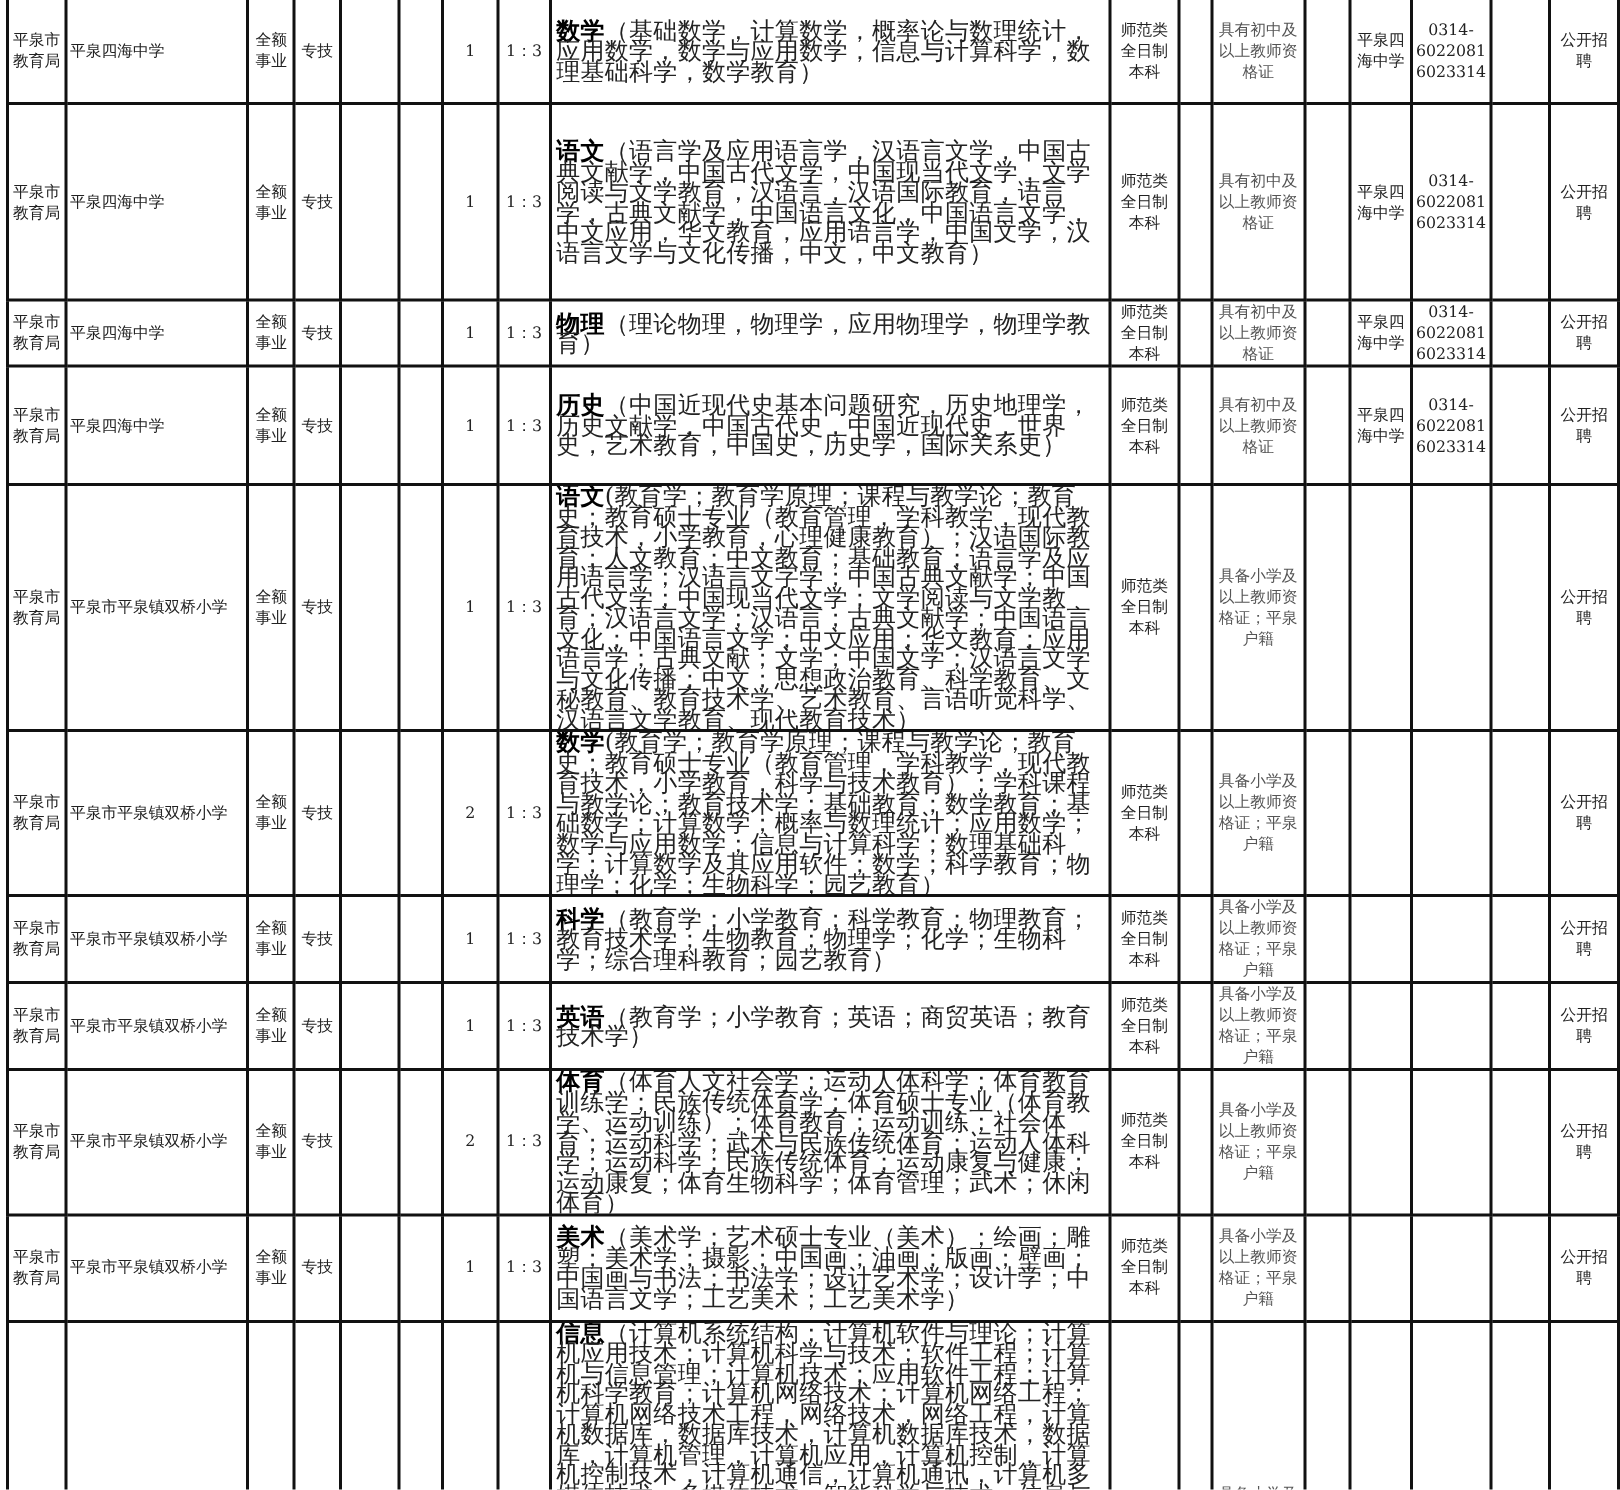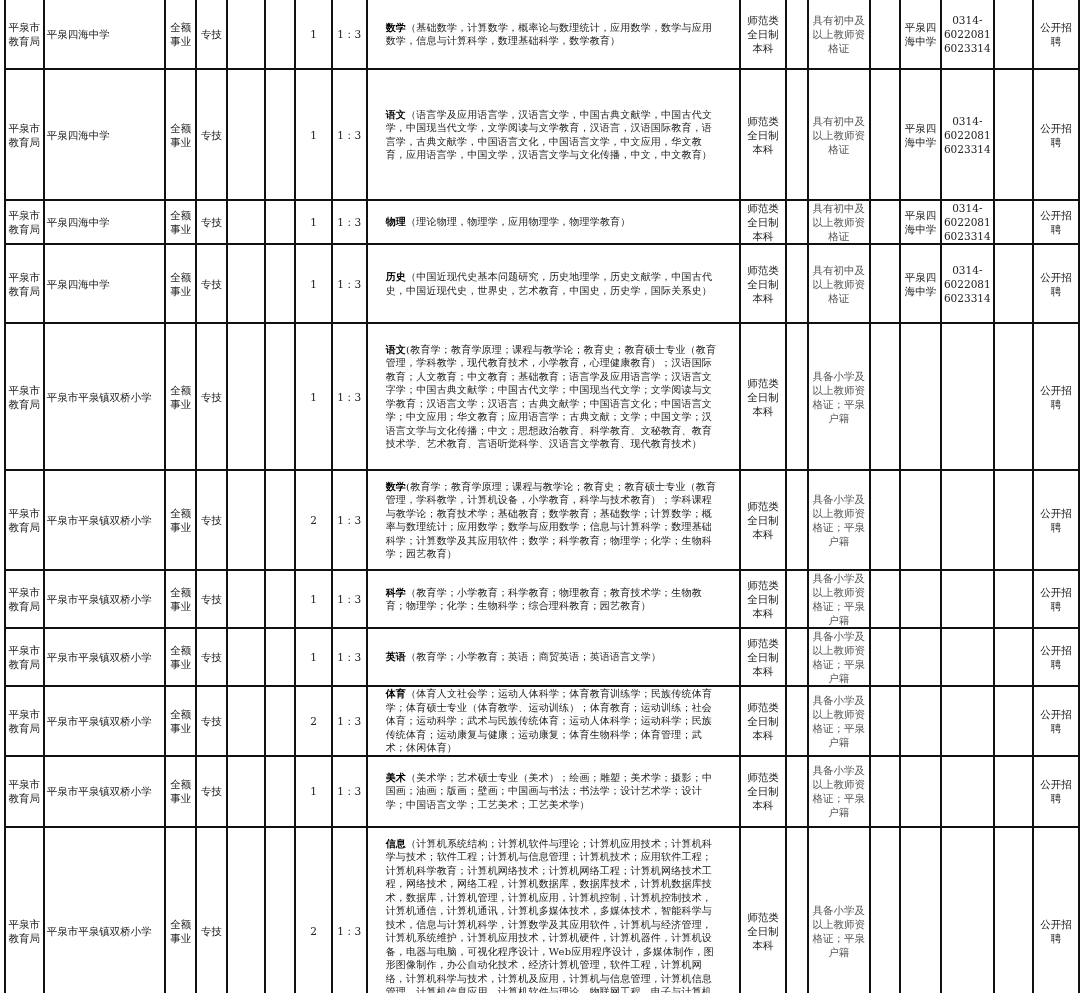--- a/index.html
+++ b/index.html
@@ -2,21 +2,21 @@
 <html><head>
 <meta charset="utf-8">
 <style>
   html, body { margin:0; padding:0; background:#ffffff; }
   body { width:1080px; height:993px; overflow:hidden; position:relative;
          font-family:"DejaVu Serif","Liberation Serif",serif; color:#222; }
   table { position:absolute; left:4px; top:-2px; border-collapse:collapse; table-layout:fixed; }
   td { border:2px solid #111; padding:0 2px; font-size:10.5px; line-height:14px;
        text-align:center; vertical-align:middle; overflow:hidden; }
   td.left { text-align:left; }
-  td.major { text-align:left; padding:0 18px; font-size:10px; line-height:13.5px; letter-spacing:0.2px; }
+  td.major { text-align:left; padding:0 3px; font-size:16px; line-height:13.5px; letter-spacing:0.2px; }
   td.major b { font-family:"DejaVu Sans","Liberation Sans",sans-serif; font-weight:bold; color:#000; }
   td.gray { color:#555; }
 </style>
 </head>
 <body>
 
 <table>
   <colgroup>
     <col style="width:39px">
       <col style="width:123px">
@@ -134,21 +134,21 @@
   </tr>
       <tr style="height: 100px;">
     <td>平泉市教育局</td>
     <td class="left">平泉市平泉镇双桥小学</td>
     <td>全额事业</td>
     <td>专技</td>
     <td></td>
     <td></td>
     <td>2</td>
     <td>1：3</td>
-    <td class="major"><b>数学</b><span>(教育学；教育学原理；课程与教学论；教育史；教育硕士专业（教育管理，学科教学，计算机设备，小学教育，科学与技术教育）；学科课程与教学论；教育技术学；基础教育；数学教育；基础数学；计算数学；概率与数理统计；应用数学；数学与应用数学；信息与计算科学；数理基础科学；计算数学及其应用软件；数学；科学教育；物理学；化学；生物科学；园艺教育）</span></td>
+    <td class="major"><b>数学</b><span>(教育学；教育学原理；课程与教学论；教育史；教育硕士专业（教育管理，学科教学，现代教育技术，小学教育，科学与技术教育）；学科课程与教学论；教育技术学；基础教育；数学教育；基础数学；计算数学；概率与数理统计；应用数学；数学与应用数学；信息与计算科学；数理基础科学；计算数学及其应用软件；数学；科学教育；物理学；化学；生物科学；园艺教育）</span></td>
     <td>师范类全日制本科</td>
     <td></td>
     <td class="gray">具备小学及以上教师资格证；平泉户籍</td>
     <td></td>
     <td></td>
     <td></td>
     <td></td>
     <td>公开招聘</td>
   </tr>
       <tr style="height: 40px;">
@@ -172,21 +172,21 @@
   </tr>
       <tr style="height: 40px;">
     <td>平泉市教育局</td>
     <td class="left">平泉市平泉镇双桥小学</td>
     <td>全额事业</td>
     <td>专技</td>
     <td></td>
     <td></td>
     <td>1</td>
     <td>1：3</td>
-    <td class="major"><b>英语</b><span>（教育学；小学教育；英语；商贸英语；英语语言文学）</span></td>
+    <td class="major"><b>英语</b><span>（教育学；小学教育；英语；商贸英语；教育技术学）</span></td>
     <td>师范类全日制本科</td>
     <td></td>
     <td class="gray">具备小学及以上教师资格证；平泉户籍</td>
     <td></td>
     <td></td>
     <td></td>
     <td></td>
     <td>公开招聘</td>
   </tr>
       <tr style="height: 68px;">

